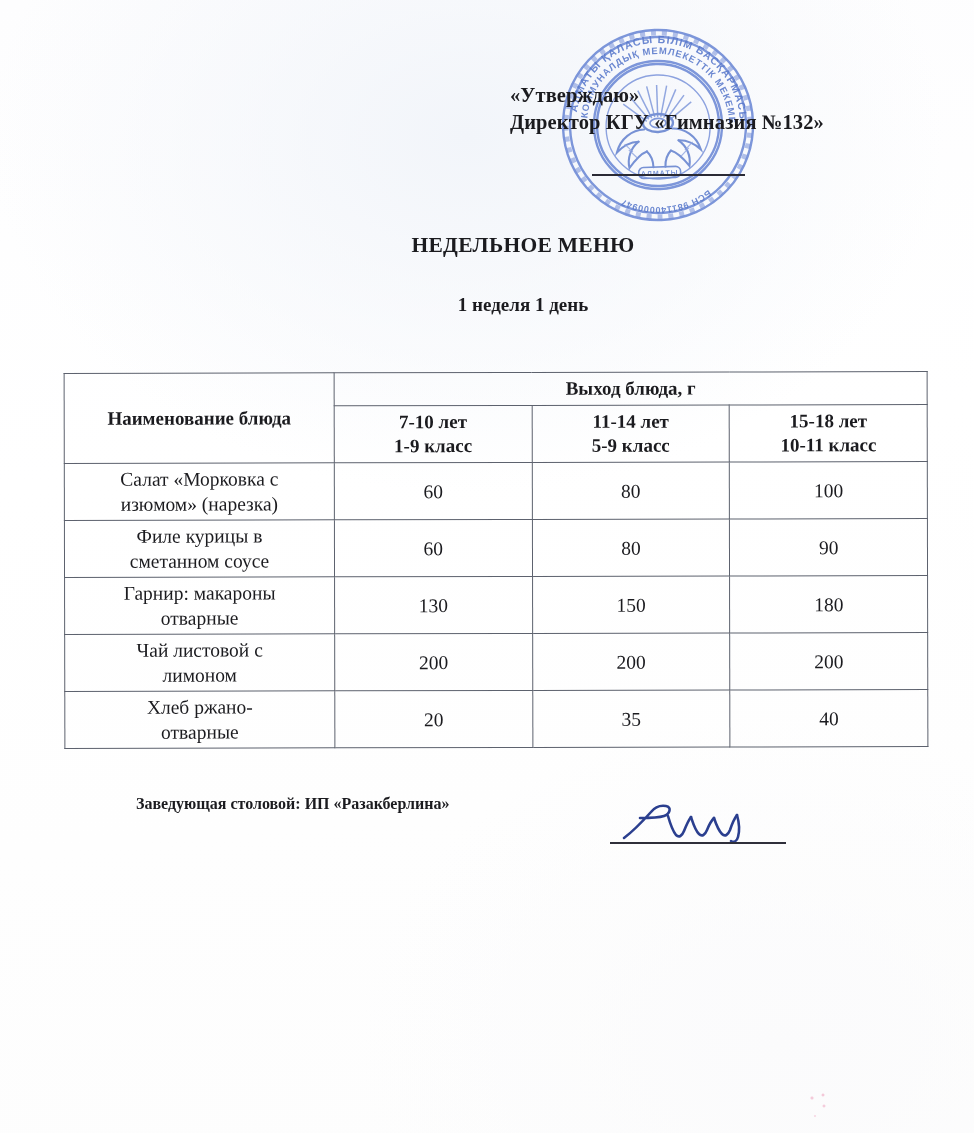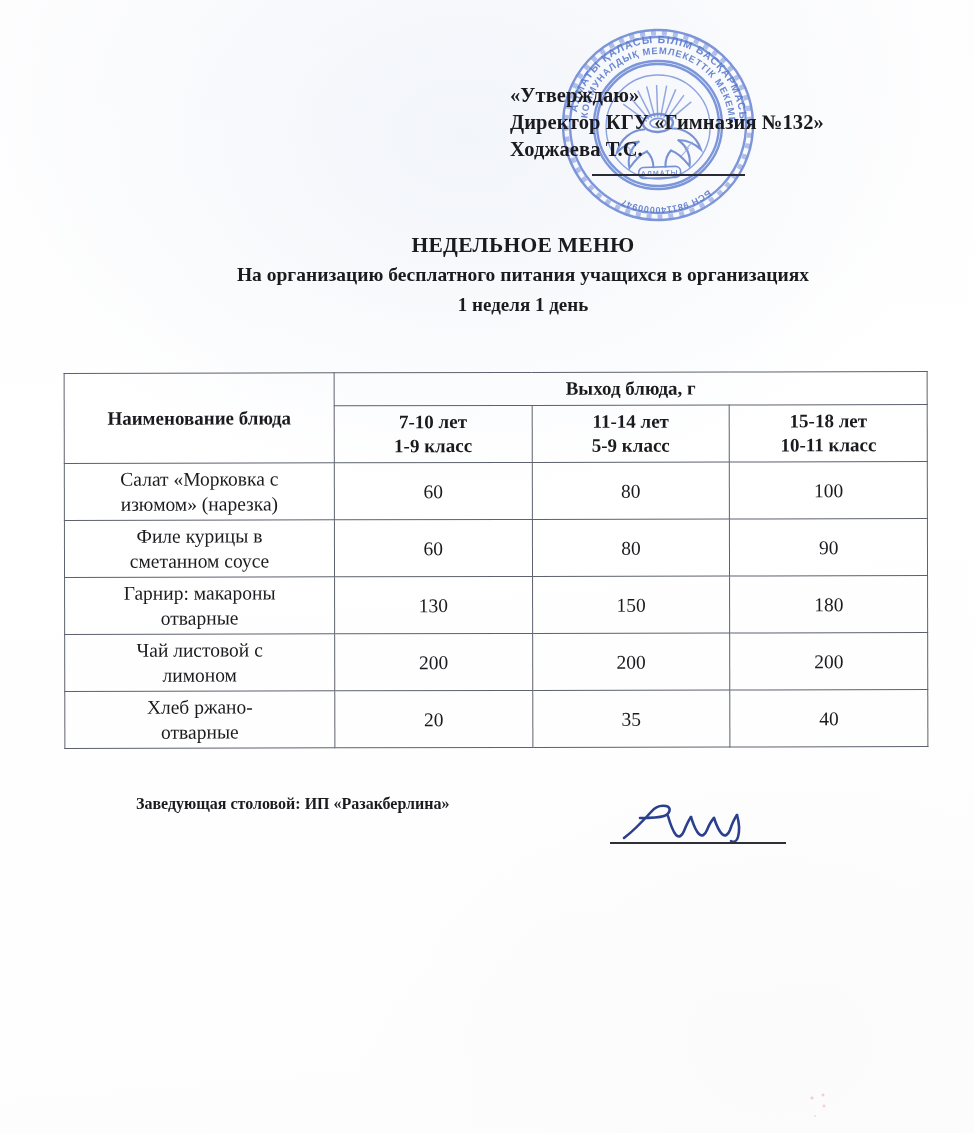--- a/index.html
+++ b/index.html
@@ -250,28 +250,27 @@
 
         <rect x="-21" y="40" width="42" height="11" rx="5" fill="none" stroke="#4f71c8" stroke-width="1.6"></rect>
         <text x="0" y="48.5" text-anchor="middle" font-size="7" fill="#4f71c8" letter-spacing="1" style="font-family:'Liberation Sans',sans-serif;font-weight:bold;">АЛМАТЫ</text>
       </g>
     </svg>
   </div>
 
   <div class="approval">
     <span class="ln">«Утверждаю»</span>
     <span class="ln">Директор КГУ «Гимназия №132»</span>
-    <span class="ln">Ходжаева Т.С.</span>
   </div>
   <div class="approval-rule"></div>
 
   <div class="titles">
     <div class="doc-title">НЕДЕЛЬНОЕ МЕНЮ</div>
     <div class="doc-sub">
-      <span>На организацию бесплатного питания учащихся в организациях</span><br>
+      <br>
     </div>
     <div class="doc-day">1 неделя 1 день</div>
   </div>
 
   <div class="table-wrap">
     <table class="menu">
       <thead>
         <tr>
           <th class="col-name name-head" rowspan="2">Наименование блюда</th>
           <th class="group-head" colspan="3">Выход блюда, г</th>

